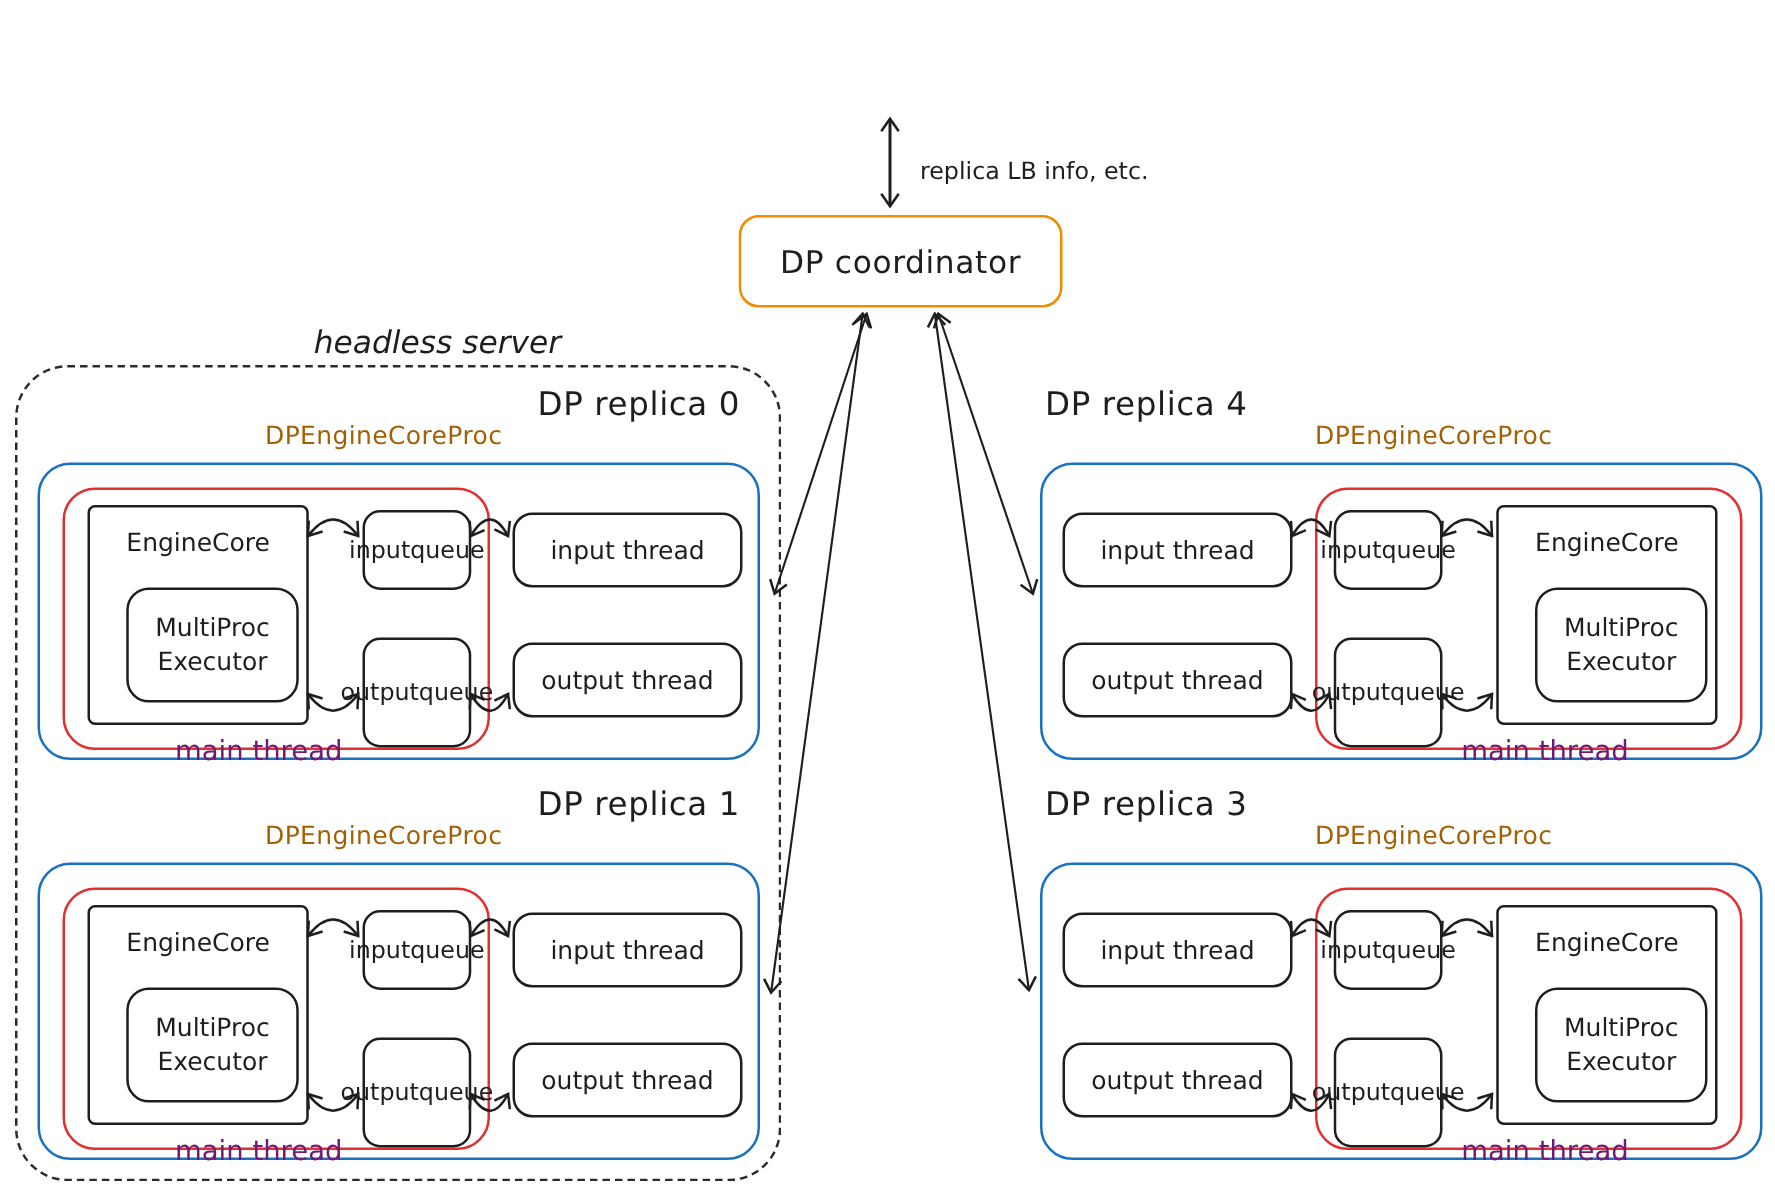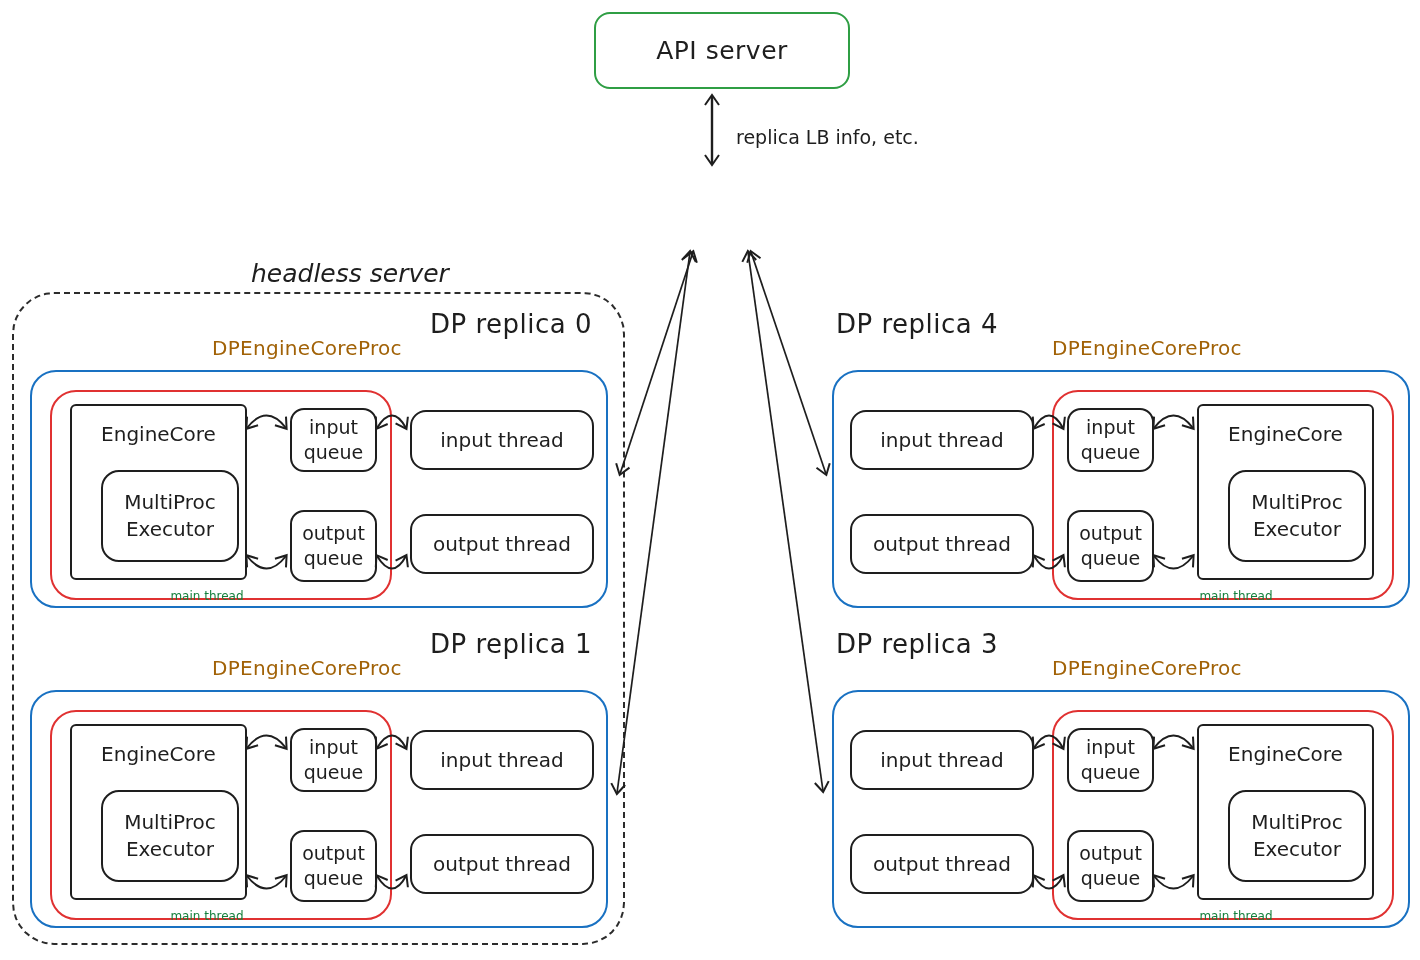--- a/index.html
+++ b/index.html
@@ -60,21 +60,21 @@
   .replica.right .proc { left: 218px; }
 
   .mt-box {
     position: absolute; top: 18px; width: 342px; height: 210px;
     border: 2.5px solid #e03131; border-radius: 26px;
   }
   .replica.left  .mt-box { left: 18px; }
   .replica.right .mt-box { left: 218px; }
   .mt-label {
     position: absolute; top: 217px; width: 160px;
-    text-align: center; font-size: 12px; color: #15803d; font-weight: 500;
+    text-align: center; font-size: 22px; color: #701a75; font-weight: 500;
     z-index: 3;
   }
   .replica.left  .mt-label { left: 95px; }
   .replica.right .mt-label { left: 322px; }
 
   .ec {
     position: absolute; top: 32px; width: 177px; height: 176px;
     border: 2.5px solid #1e1e1e; border-radius: 6px;
   }
   .replica.left  .ec { left: 38px; }
@@ -82,53 +82,53 @@
   .ec-label { margin-top: 16px; text-align: center; font-size: 20px; }
   .mp {
     position: absolute; left: 19px; top: 64px; width: 138px; height: 92px;
     border: 2.5px solid #1e1e1e; border-radius: 18px;
     display: flex; flex-direction: column; align-items: center; justify-content: center;
     font-size: 20px; line-height: 1.35; text-align: center; margin-left: 10px;
   }
   .queue {
     position: absolute; width: 87px;
     border: 2.5px solid #1e1e1e; border-radius: 14px;
-    display: flex; flex-direction: column; align-items: center; justify-content: center;
+    display: flex; flex-direction: row; align-items: center; justify-content: center;
     font-size: 19px; line-height: 1.3; text-align: center;
     background: #ffffff;
   }
   .replica.left  .queue { left: 258px; }
   .replica.right .queue { left: 233px; }
   .q-in  { top: 36px; height: 64px; }
-  .q-out { top: 138px; height: 72px; justify-content: center; }
+  .q-out { top: 138px; height: 88px; justify-content: center; }
   .thread {
     position: absolute; width: 184px; height: 60px;
     border: 2.5px solid #1e1e1e; border-radius: 16px;
     display: flex; align-items: center; justify-content: center;
     font-size: 20px; background: #ffffff;
   }
   .replica.left  .thread { left: 378px; }
   .replica.right .thread { left: 16px; }
   .t-in  { top: 38px; }
   .t-out { top: 142px; }
 </style>
 </head>
 <body>
 
 <div class="stage">
 
   <div class="lbl headless-label">headless server</div>
   <div class="dashed-box"></div>
 
-  <div class="node api">
-    <span>API server</span>
-  </div>
 
   <div class="lbl exchange">replica LB info, etc.</div>
 
+  <div class="node coord">
+    <span>DP coordinator</span>
+  </div>
 
   <div class="replica left" style="left:30px; top:370px;">
     <div class="title">DP replica 0</div>
     <div class="proc">DPEngineCoreProc</div>
     <div class="mt-box"></div>
     <div class="ec">
       <div class="ec-label">EngineCore</div>
       <div class="mp">
         <div>MultiProc</div>
         <div>Executor</div>

